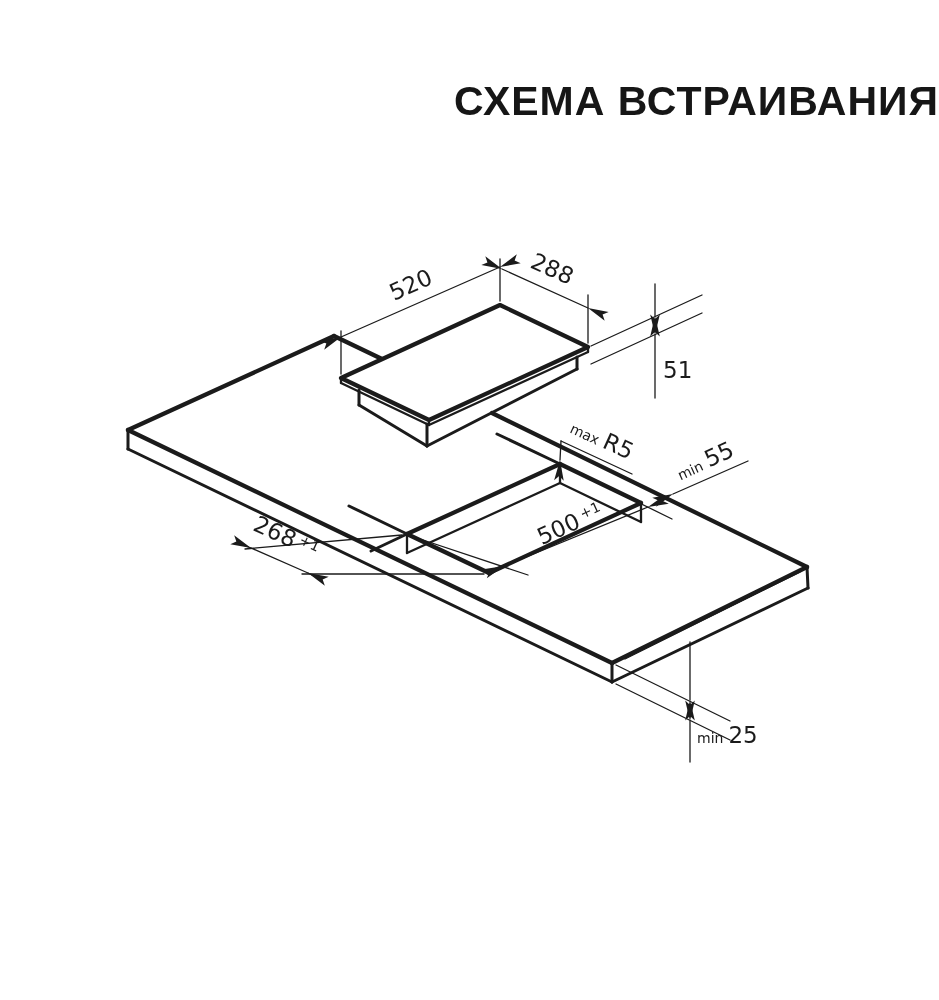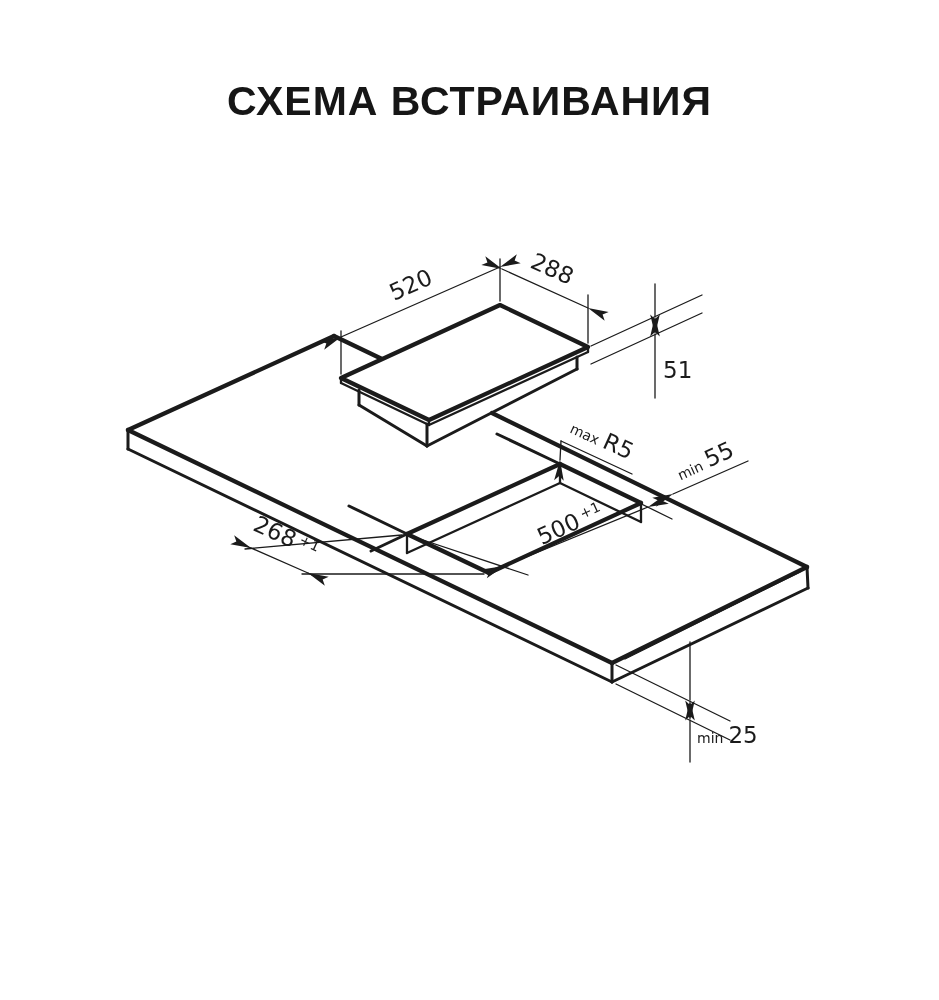--- a/index.html
+++ b/index.html
@@ -1,18 +1,18 @@
 <!DOCTYPE html>
 <html><head>
 <meta charset="utf-8">
 <style>
   html,body{margin:0;padding:0;background:#ffffff;}
   .page{position:relative;width:939px;height:1000px;background:#ffffff;overflow:hidden;
         font-family:"DejaVu Sans","Liberation Sans",sans-serif;}
-  .title{position:absolute;left:0;top:78px;width:939px;text-align:center;
+  .title{position:absolute;left:0;top:78px;width:939px;text-align:right;
          font-family:"Liberation Sans","DejaVu Sans",sans-serif;
          font-weight:700;font-size:41px;letter-spacing:1px;color:#161616;}
   svg{position:absolute;left:0;top:0;}
   .thick{stroke:#1b1b1b;stroke-width:4.2;fill:none;stroke-linecap:round;stroke-linejoin:round;}
   .mid{stroke:#1b1b1b;stroke-width:3;fill:none;stroke-linecap:round;}
   .thin2{stroke:#1b1b1b;stroke-width:2.3;fill:none;stroke-linecap:round;}
   .dim{stroke:#1b1b1b;stroke-width:1.3;fill:none;stroke-linecap:round;}
   .face{fill:#ffffff;stroke:none;}
   text{fill:#1b1b1b;}
   .num{font-size:23px;}

